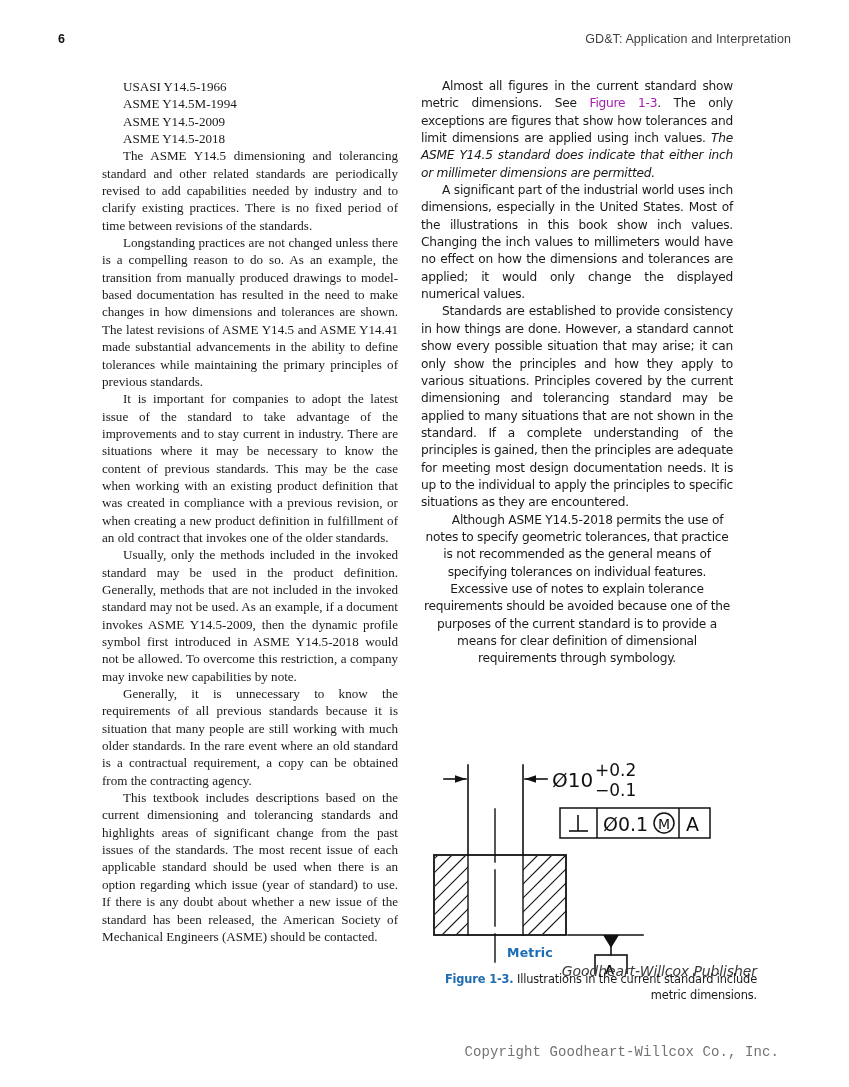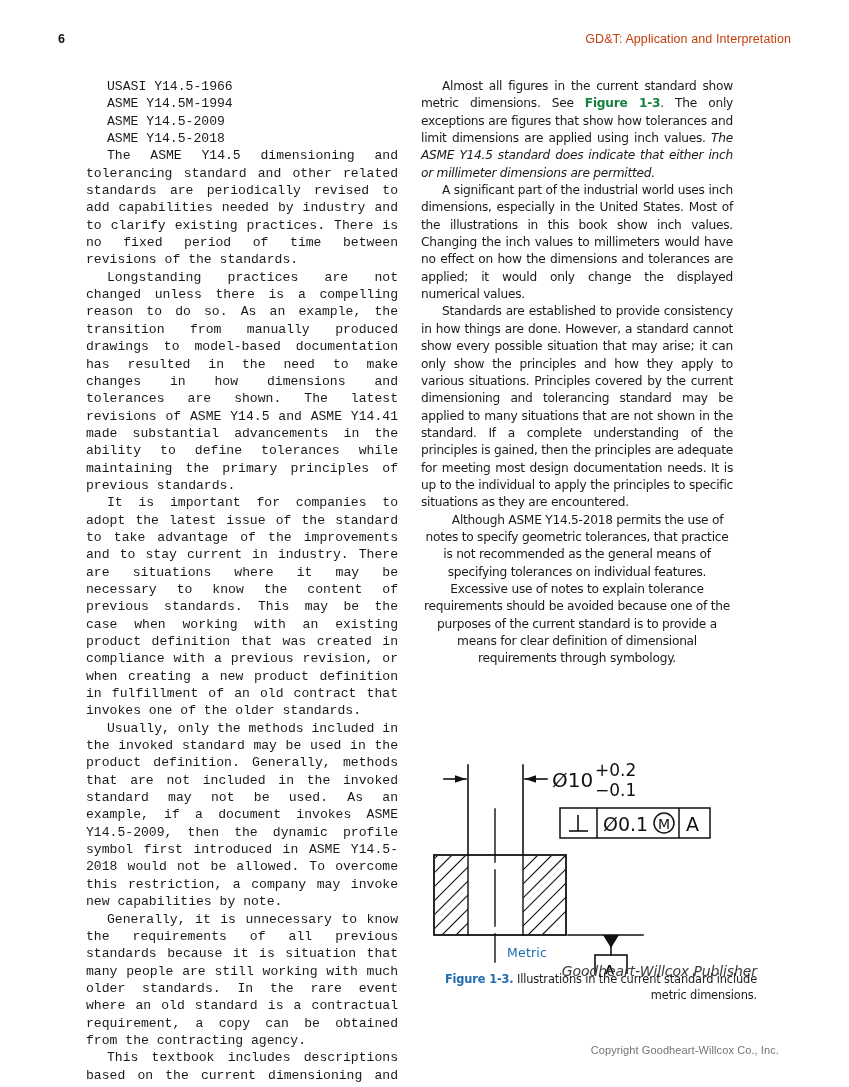--- a/index.html
+++ b/index.html
@@ -33,80 +33,80 @@
   .folio {
     font-family: "Liberation Sans", sans-serif;
     font-weight: bold;
     font-size: 12.5px;
     color: #111111;
     letter-spacing: 0px;
   }
   .runhead-title {
     font-family: "Liberation Sans", sans-serif;
     font-size: 12.5px;
-    color: #c2410c;
+    color: #404040;
     letter-spacing: 0.1px;
   }
 
   
   .col {
     position: absolute;
     top: 78px;
     width: 312px;
   }
   .col-left  { left: 86px; }
   .col-right { left: 421px; }
 
   .col p {
     margin: 0;
     text-align: justify;
     text-justify: inter-word;
     font-size: 13.1px;
     line-height: 17.35px;
     hyphens: manual;
   }
-  .col-left p  { font-family: Liberation Mono, monospace; }
+  .col-left p  { font-family: Liberation Serif, serif; margin-left: 16px; }
   .col-right p {
     font-family: "DejaVu Sans", sans-serif;
     font-size: 12.2px;
     line-height: 17.35px;
     letter-spacing: -0.25px;
   }
   .col p.indent { text-indent: 21px; }
   .col p.last   { text-align: center; }
 
   
   .std-line {
     font-family: "Liberation Serif", serif;
     font-size: 13.1px;
     line-height: 17.35px;
     text-indent: 21px;
     text-align: left;
     margin: 0;
   }
 
   .ital { font-style: italic; }
-  .lnk  { color: #15803d; font-weight: bold; }
+  .lnk  { color: #a21caf; font-weight: normal; }
 
   
   .figure {
     position: absolute;
     left: 421px;
     top: 752px;
     width: 336px;
     height: 222px;
   }
   .fig-svg { display: block; }
 
   .fig-metric {
     position: absolute;
     left: 86px;
     top: 193px;
     font-family: "DejaVu Sans", sans-serif;
-    font-weight: normal;
+    font-weight: bold;
     font-size: 12.5px;
     color: #1a6cb3;
     letter-spacing: 0.2px;
   }
   .fig-credit {
     position: absolute;
     right: 0px;
     top: 211px;
     font-family: "DejaVu Sans", sans-serif;
     font-style: italic;
@@ -131,22 +131,22 @@
   .fig-caption .cap-label {
     color: #1f6cb0;
     font-weight: bold;
   }
 
   
   .footer {
     position: absolute;
     right: 70px;
     top: 1044px;
-    font-family: Liberation Sans, sans-serif;
-    font-size: 11px;
+    font-family: Liberation Mono, monospace;
+    font-size: 14px;
     color: #737373;
     letter-spacing: 0.1px;
   }
 </style>
 </head>
 <body>
 
 <div class="page">
 
   <div class="runhead">

